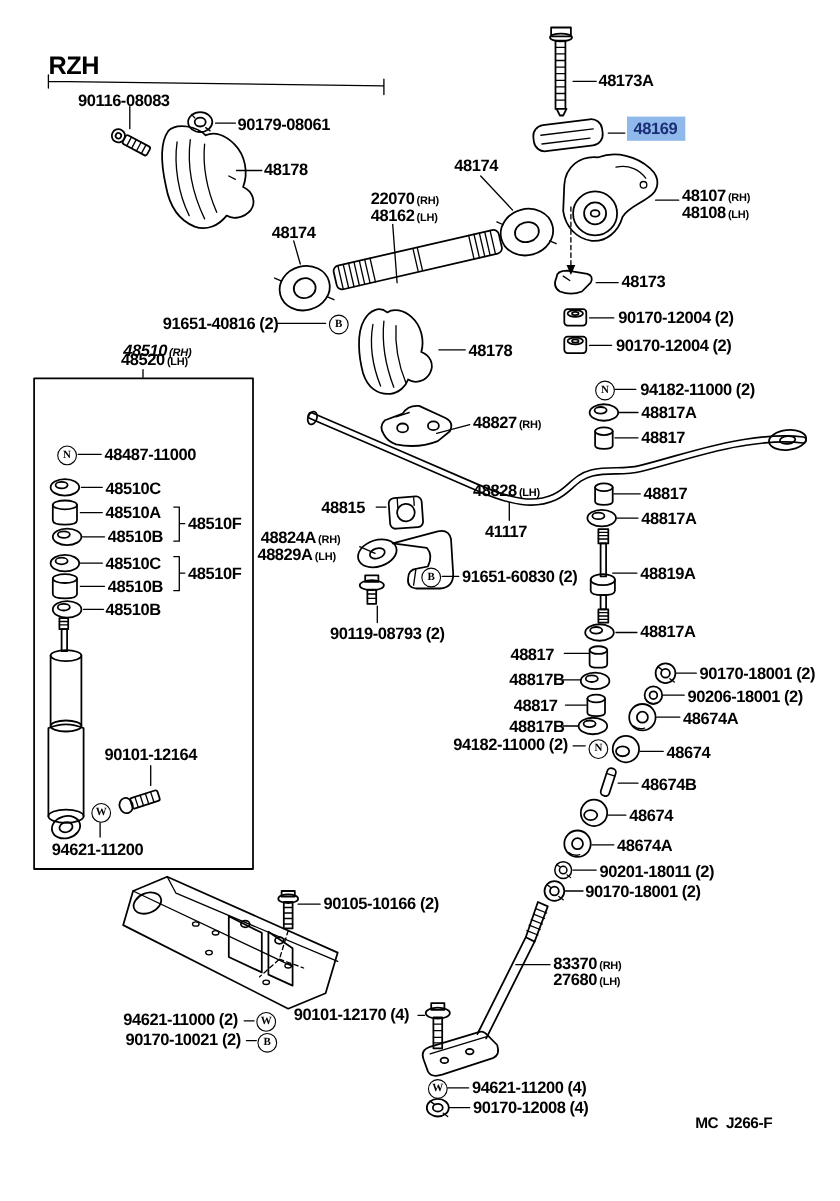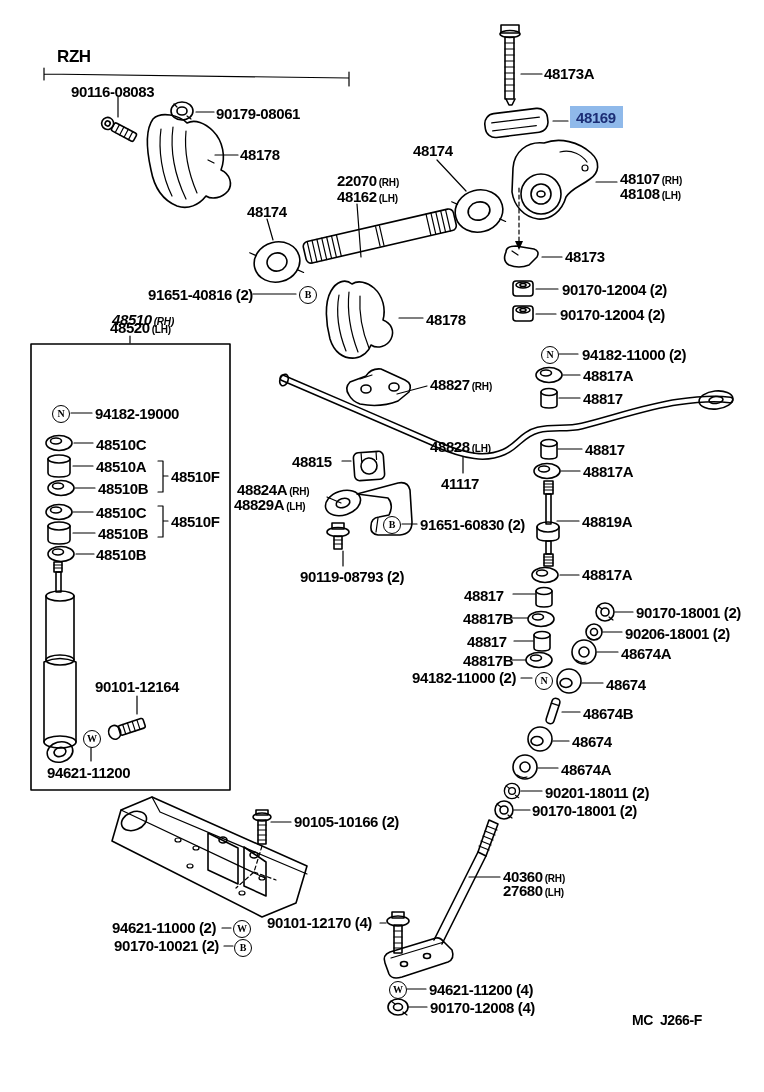--- a/index.html
+++ b/index.html
@@ -312,21 +312,21 @@
         <ellipse cx="427" cy="956" rx="3.5" ry="2.5"></ellipse>
   </g>
   <g>
     <ellipse cx="398" cy="1007" rx="10" ry="8"></ellipse>
         <ellipse cx="398" cy="1007" rx="4.5" ry="3.5"></ellipse>
     <path class="thin" d="M391,1001 l4,3 M403,1012 l4,3"></path>
   </g>
 </svg>
 
 <div id="labels">
-      <div class="lbl" style="left: 57px; top: 48px; font-size: 17px;"><span class="t">RZH</span></div>
+      <div class="lbl" style="left: 44px; top: 48px; font-size: 23px;"><span class="t">RZH</span></div>
       <div class="lbl" style="left: 71px; top: 84px;"><span class="t">90116-08083</span></div>
       <div class="lbl" style="left: 216px; top: 106px;"><span class="t">90179-08061</span></div>
       <div class="lbl" style="left: 240px; top: 147px;"><span class="t">48178</span></div>
       <div class="lbl" style="left: 413px; top: 143px;"><span class="t">48174</span></div>
       <div class="lbl" style="left: 337px; top: 173px;"><span class="t">22070</span><span class="suf">(RH)</span></div>
       <div class="lbl" style="left: 337px; top: 189px;"><span class="t">48162</span><span class="suf">(LH)</span></div>
       <div class="lbl" style="left: 544px; top: 66px;"><span class="t">48173A</span></div>
       <div class="lbl hl" style="left: 570px; top: 106px;"><span class="t">48169</span></div>
       <div class="lbl" style="left: 620px; top: 171px;"><span class="t">48107</span><span class="suf">(RH)</span></div>
       <div class="lbl" style="left: 620px; top: 186px;"><span class="t">48108</span><span class="suf">(LH)</span></div>
@@ -363,29 +363,29 @@
       <div class="lbl" style="left: 412px; top: 670px;"><span class="t">94182-11000 (2)</span></div>
       <div class="lbl" style="left: 606px; top: 677px;"><span class="t">48674</span></div>
       <div class="lbl" style="left: 583px; top: 706px;"><span class="t">48674B</span></div>
       <div class="lbl" style="left: 572px; top: 734px;"><span class="t">48674</span></div>
       <div class="lbl" style="left: 561px; top: 762px;"><span class="t">48674A</span></div>
       <div class="lbl" style="left: 545px; top: 785px;"><span class="t">90201-18011 (2)</span></div>
       <div class="lbl" style="left: 532px; top: 803px;"><span class="t">90170-18001 (2)</span></div>
       <div class="lbl" style="left: 95px; top: 679px;"><span class="t">90101-12164</span></div>
       <div class="lbl" style="left: 47px; top: 765px;"><span class="t">94621-11200</span></div>
       <div class="lbl" style="left: 294px; top: 814px; text-align: right;"><span class="t">90105-10166 (2)</span></div>
-      <div class="lbl" style="left: 503px; top: 869px;"><span class="t">40360</span><span class="suf">(RH)</span></div>
+      <div class="lbl" style="left: 503px; top: 869px;"><span class="t">83370</span><span class="suf">(RH)</span></div>
       <div class="lbl" style="left: 503px; top: 883px;"><span class="t">27680</span><span class="suf">(LH)</span></div>
       <div class="lbl" style="left: 267px; top: 915px;"><span class="t">90101-12170 (4)</span></div>
       <div class="lbl" style="left: 112px; top: 920px;"><span class="t">94621-11000 (2)</span></div>
       <div class="lbl" style="left: 114px; top: 938px;"><span class="t">90170-10021 (2)</span></div>
       <div class="lbl" style="left: 429px; top: 982px;"><span class="t">94621-11200 (4)</span></div>
       <div class="lbl" style="left: 430px; top: 1000px;"><span class="t">90170-12008 (4)</span></div>
       <div class="lbl" style="left: 632px; top: 1013px; font-size: 14px;"><span class="t">MC  J266-F</span></div>
-      <div class="lbl" style="left: 95px; top: 406px;"><span class="t">94182-19000</span></div>
+      <div class="lbl" style="left: 95px; top: 406px;"><span class="t">48487-11000</span></div>
       <div class="lbl" style="left: 96px; top: 437px;"><span class="t">48510C</span></div>
       <div class="lbl" style="left: 96px; top: 459px;"><span class="t">48510A</span></div>
       <div class="lbl" style="left: 98px; top: 481px;"><span class="t">48510B</span></div>
       <div class="lbl" style="left: 171px; top: 469px;"><span class="t">48510F</span></div>
       <div class="lbl" style="left: 96px; top: 505px;"><span class="t">48510C</span></div>
       <div class="lbl" style="left: 98px; top: 526px;"><span class="t">48510B</span></div>
       <div class="lbl" style="left: 171px; top: 514px;"><span class="t">48510F</span></div>
       <div class="lbl" style="left: 96px; top: 547px;"><span class="t">48510B</span></div>
     </div>
 <div id="badges">

